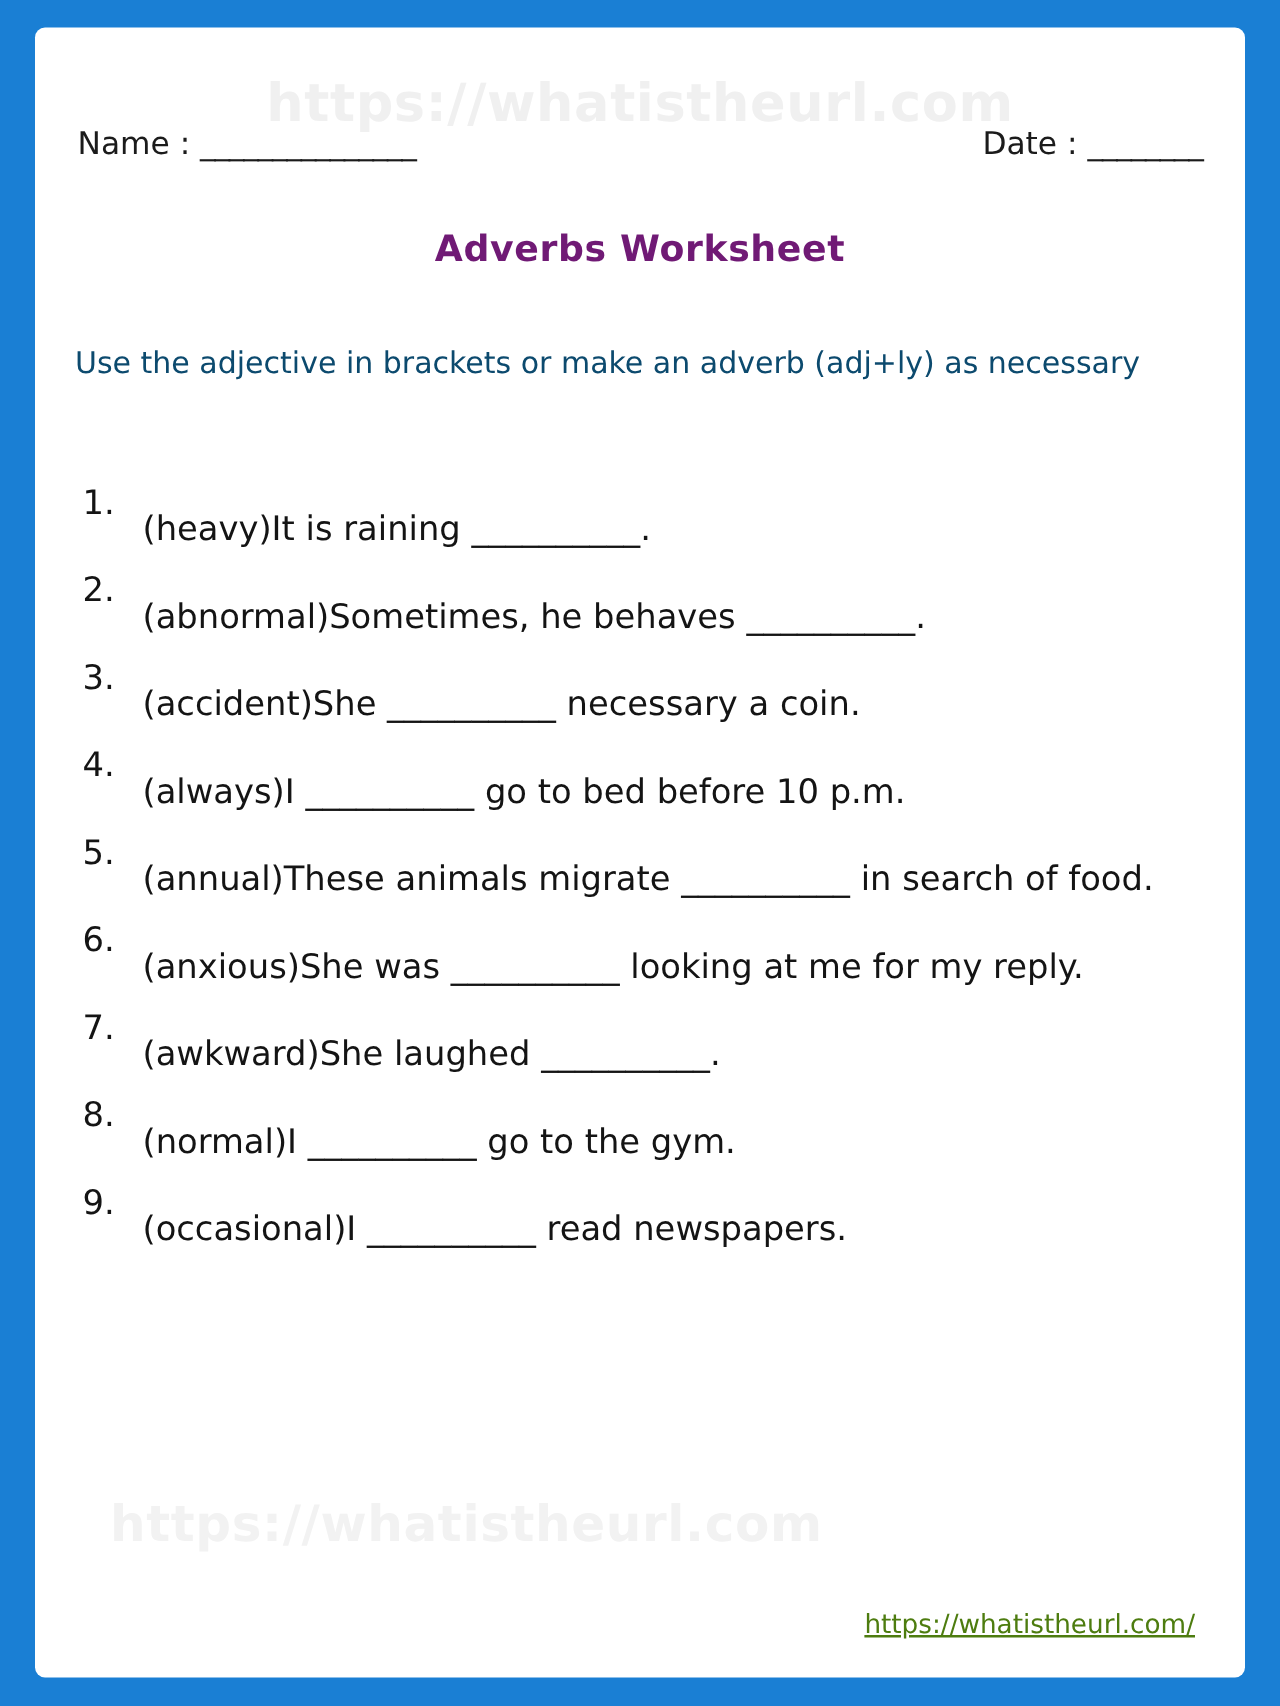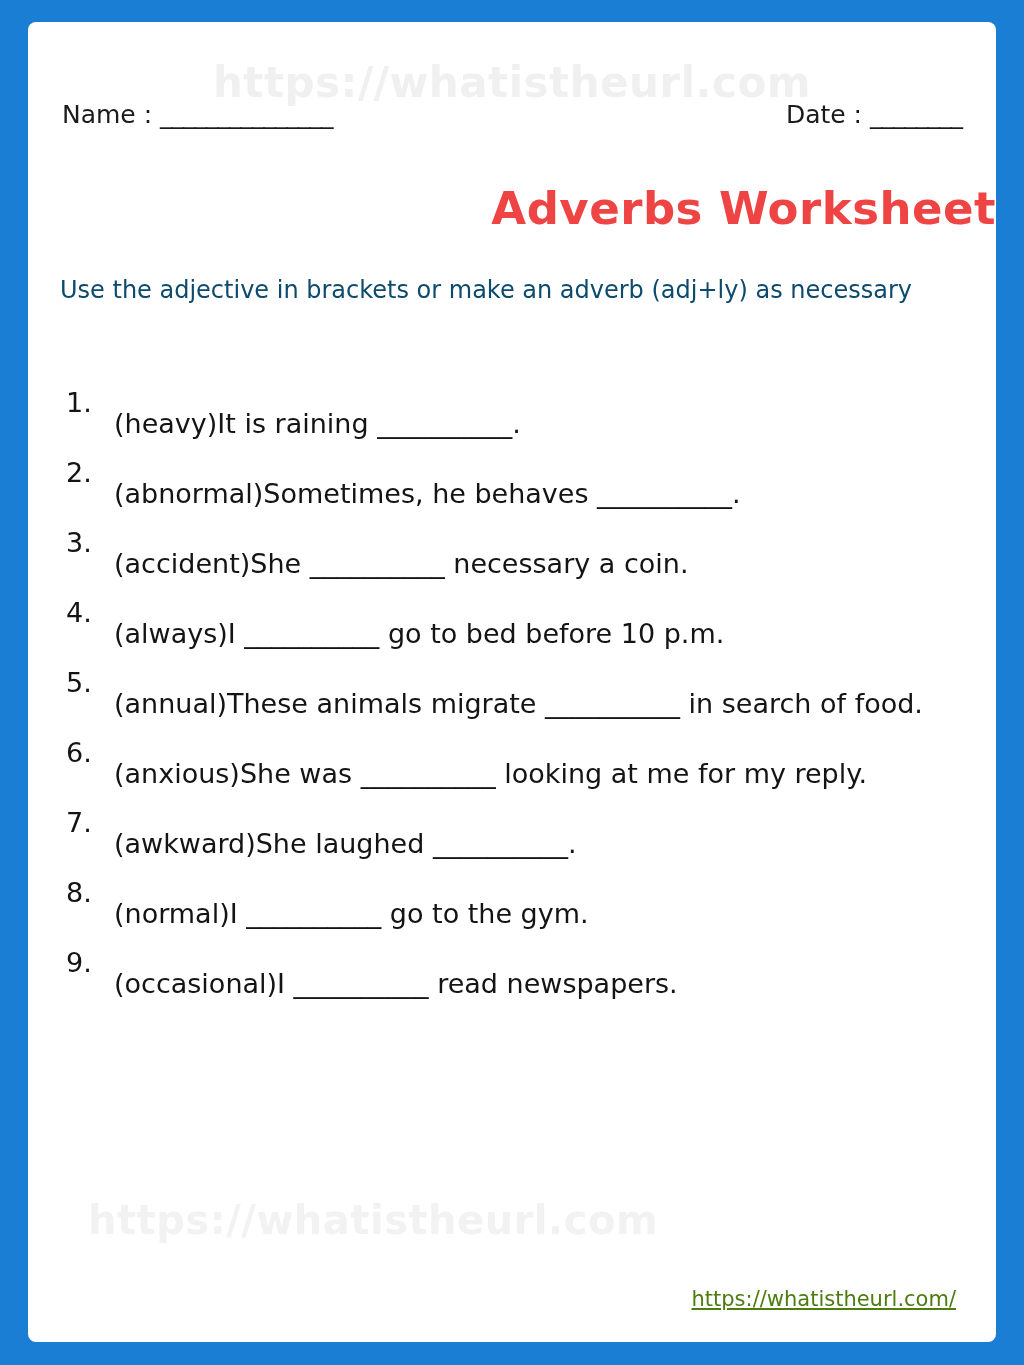--- a/index.html
+++ b/index.html
@@ -65,24 +65,24 @@
     white-space: nowrap;
   }
   .namerow .blank {
     letter-spacing: -1px;
   }
   .title {
     position: absolute;
     top: 160px;
     left: 0;
     width: 100%;
-    text-align: right;
-    font-size: 45px;
+    text-align: center;
+    font-size: 29px;
     font-weight: bold;
-    color: #ef4444;
+    color: #701a75;
     letter-spacing: 0.5px;
   }
   .instructions {
     position: absolute;
     left: 32px;
     top: 252px;
     width: 880px;
     font-size: 24px;
     line-height: 1.35;
     color: #0c4a6e;

